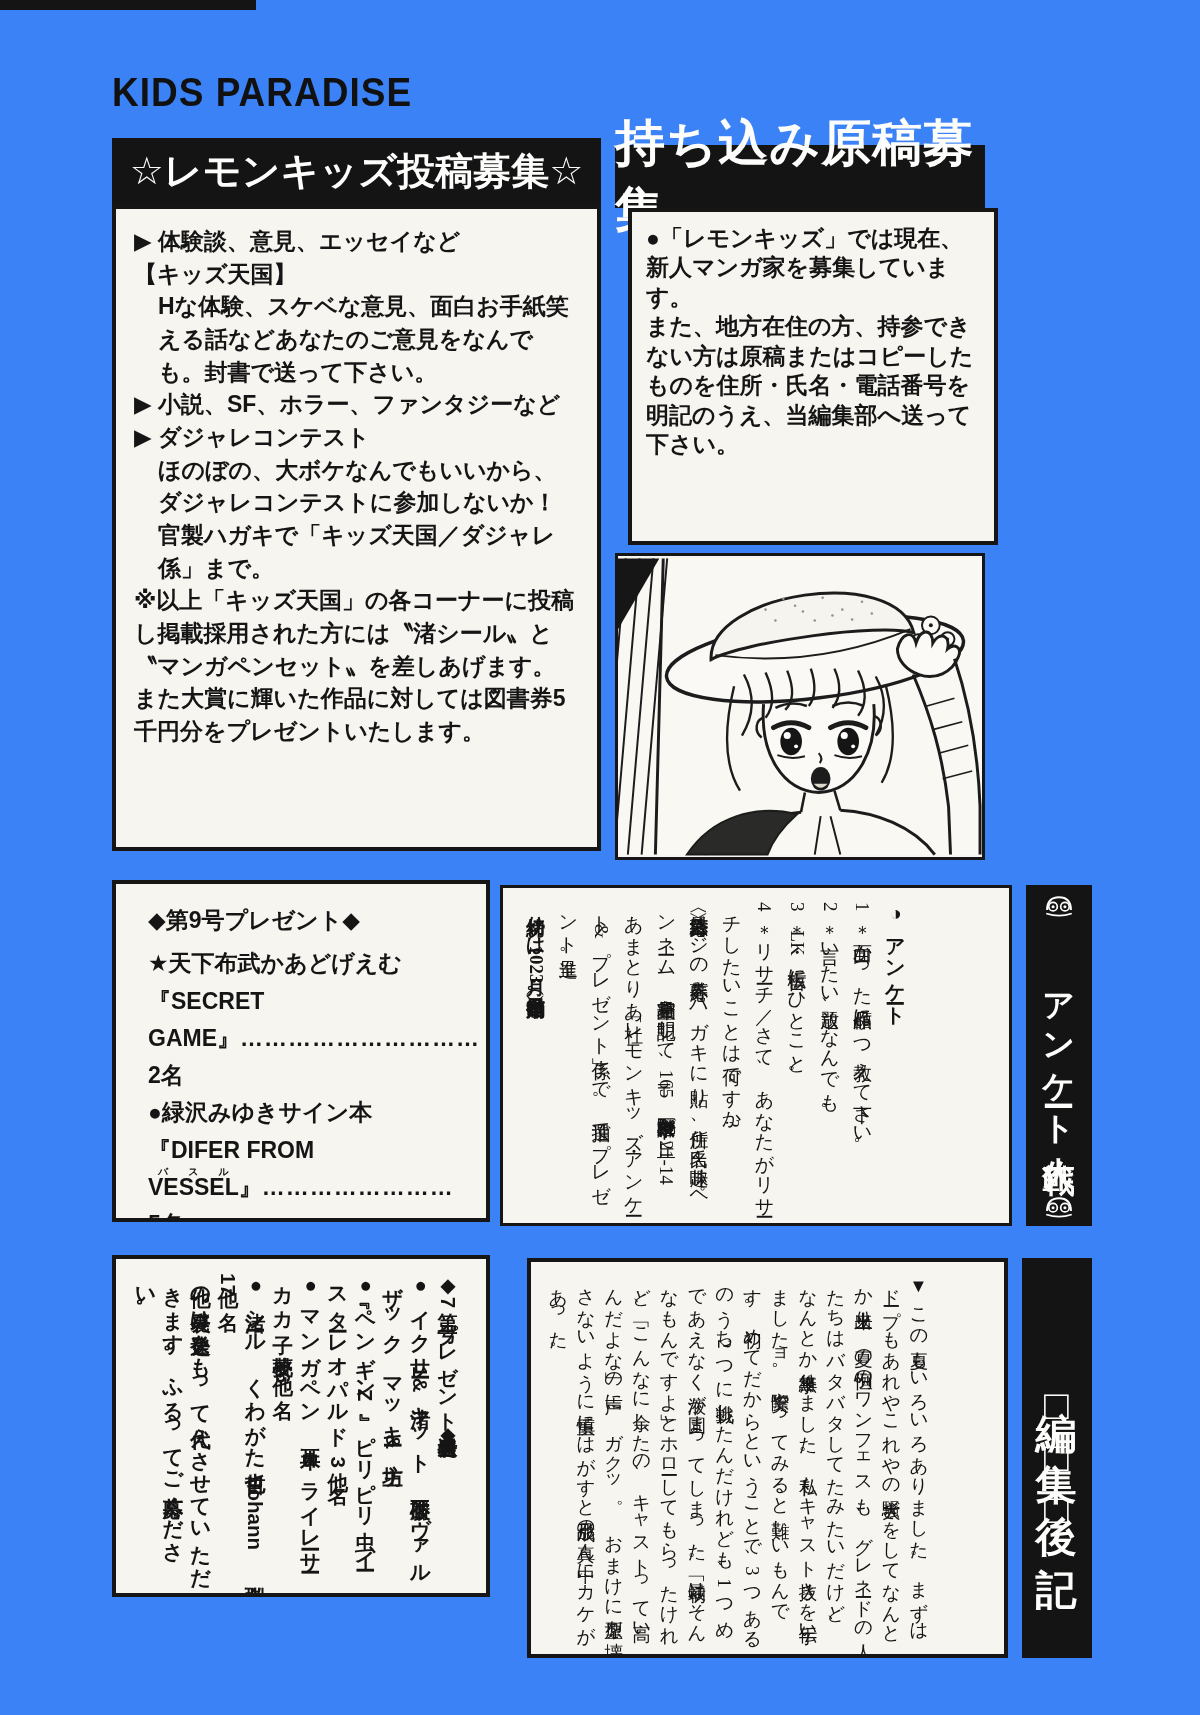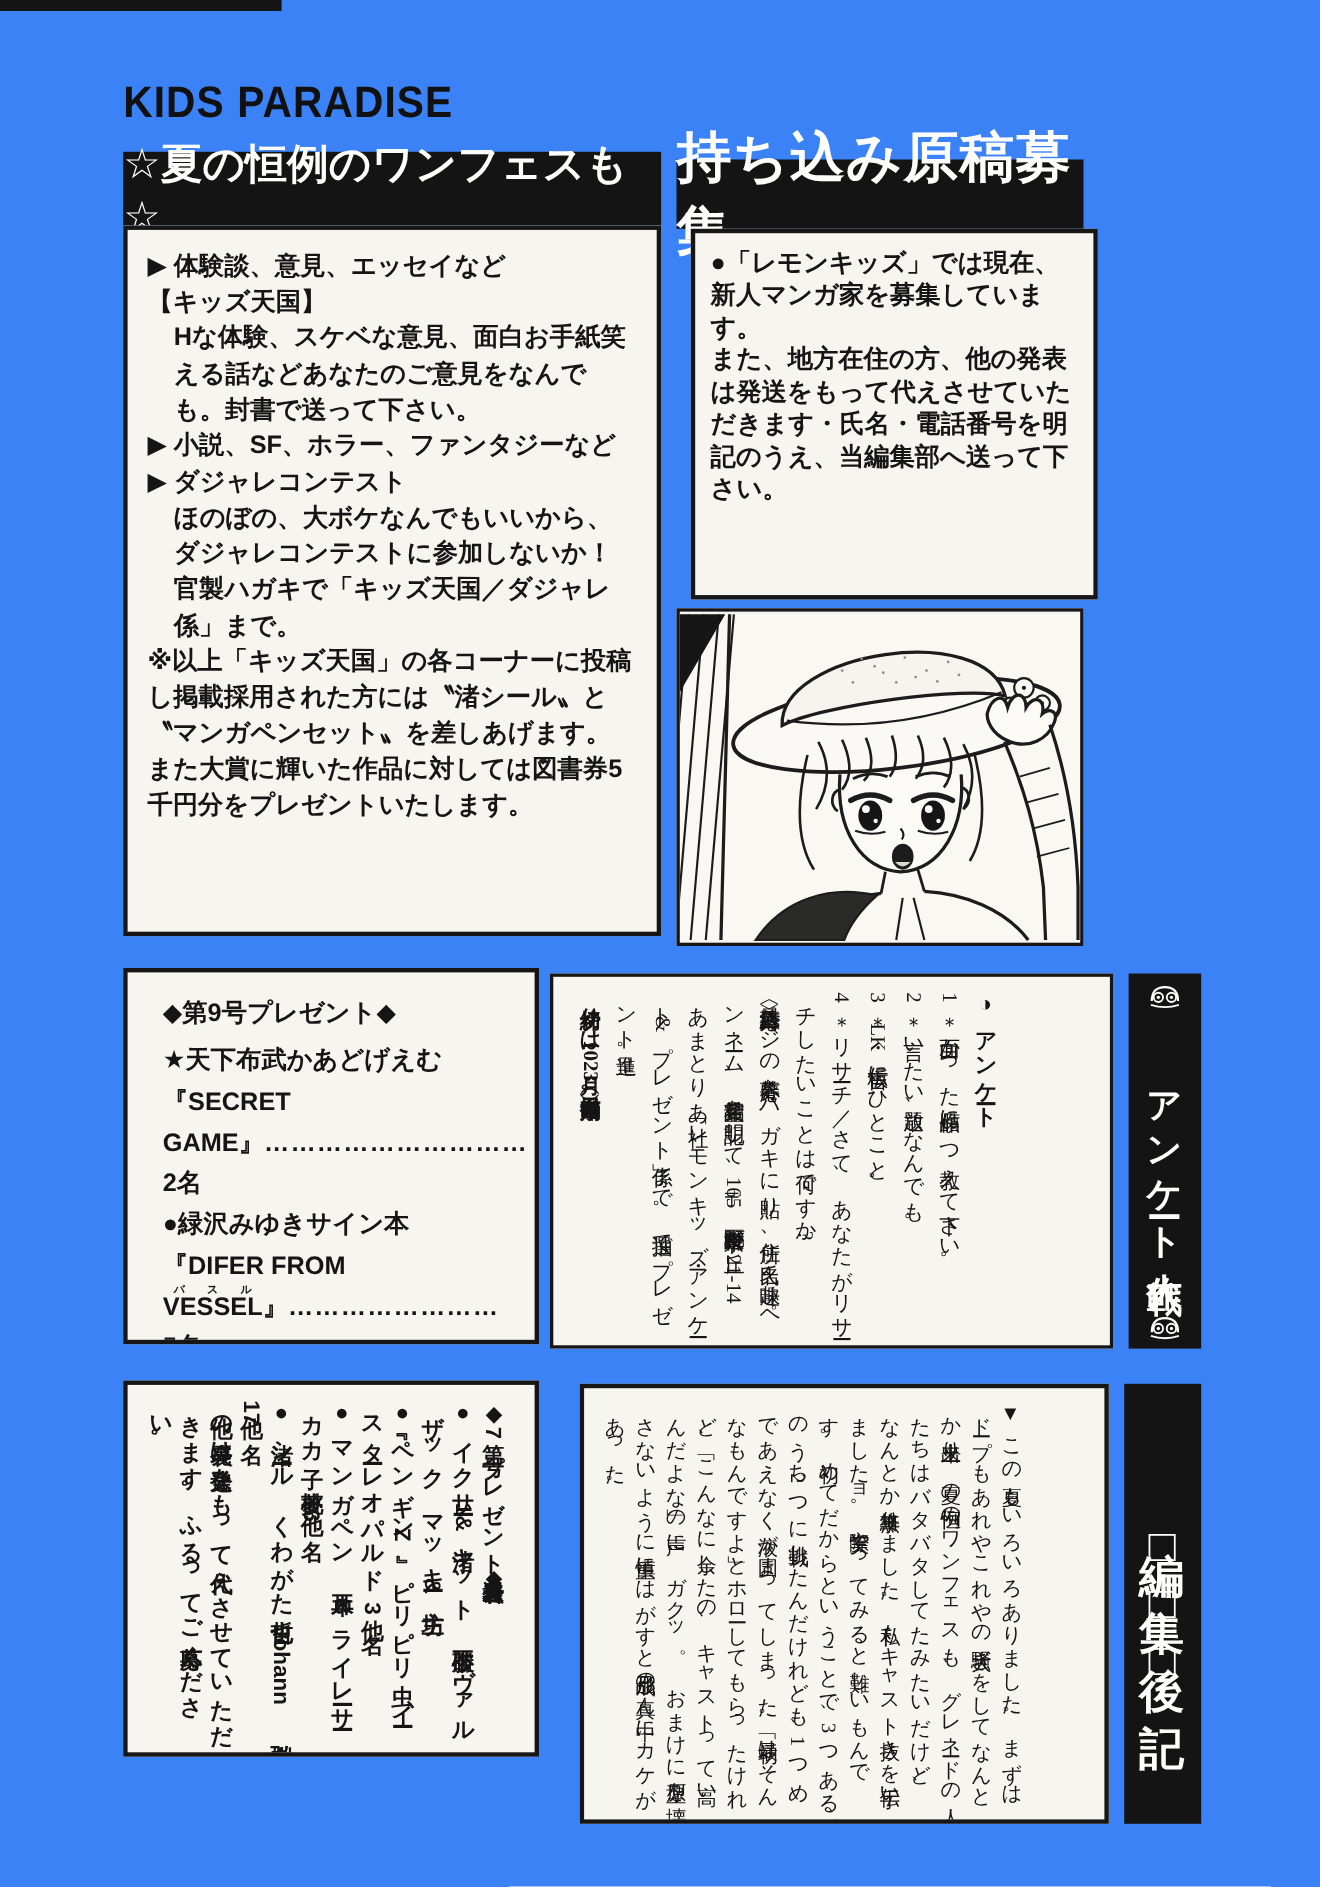--- a/index.html
+++ b/index.html
@@ -67,40 +67,40 @@
 </head>
 <body>
 
 <div class="page">
 
   <div class="corner-strip"></div>
 
   <h1 class="logo">KIDS PARADISE</h1>
 
   <div class="banner banner-sub gothic">
-    <span>☆夏の恒例のワンフェスも☆</span>
+    <span>☆レモンキッズ投稿募集☆</span>
   </div>
 
   <div class="boxed sub-box gothic">
     <p><span class="marker">▶</span><span>体験談、意見、エッセイなど</span></p>
     <p>【キッズ天国】</p>
     <p class="sub-item-body">Hな体験、スケベな意見、面白お手紙笑える話などあなたのご意見をなんでも。封書で送って下さい。</p>
     <p><span class="marker">▶</span><span>小説、SF、ホラー、ファンタジーなど</span></p>
     <p><span class="marker">▶</span><span>ダジャレコンテスト</span></p>
     <p class="sub-item-body">ほのぼの、大ボケなんでもいいから、ダジャレコンテストに参加しないか！　官製ハガキで「キッズ天国／ダジャレ係」まで。</p>
     <p>※以上「キッズ天国」の各コーナーに投稿し掲載採用された方には〝渚シール〟と〝マンガペンセット〟を差しあげます。また大賞に輝いた作品に対しては図書券5千円分をプレゼントいたします。</p>
   </div>
 
   <div class="banner banner-bring gothic">
     <span>持ち込み原稿募集</span>
   </div>
 
   <div class="boxed bring-box gothic">
     <p>●「レモンキッズ」では現在、新人マンガ家を募集しています。</p>
-    <p>また、地方在住の方、他の発表は発送をもって代えさせていただきます・氏名・電話番号を明記のうえ、当編集部へ送って下さい。</p>
+    <p>また、地方在住の方、持参できない方は原稿またはコピーしたものを住所・氏名・電話番号を明記のうえ、当編集部へ送って下さい。</p>
 
   </div>
 
   <div class="boxed illus-box">
     <svg viewBox="0 0 370 301" width="364" height="301">
       <rect width="370" height="301" fill="#faf8f3"></rect>
       <g stroke="#1c1c1c" fill="none">
         <g stroke-width="2">
           <line x1="8" y1="0" x2="-18" y2="301"></line>
           <line x1="22" y1="0" x2="-4" y2="301"></line>

